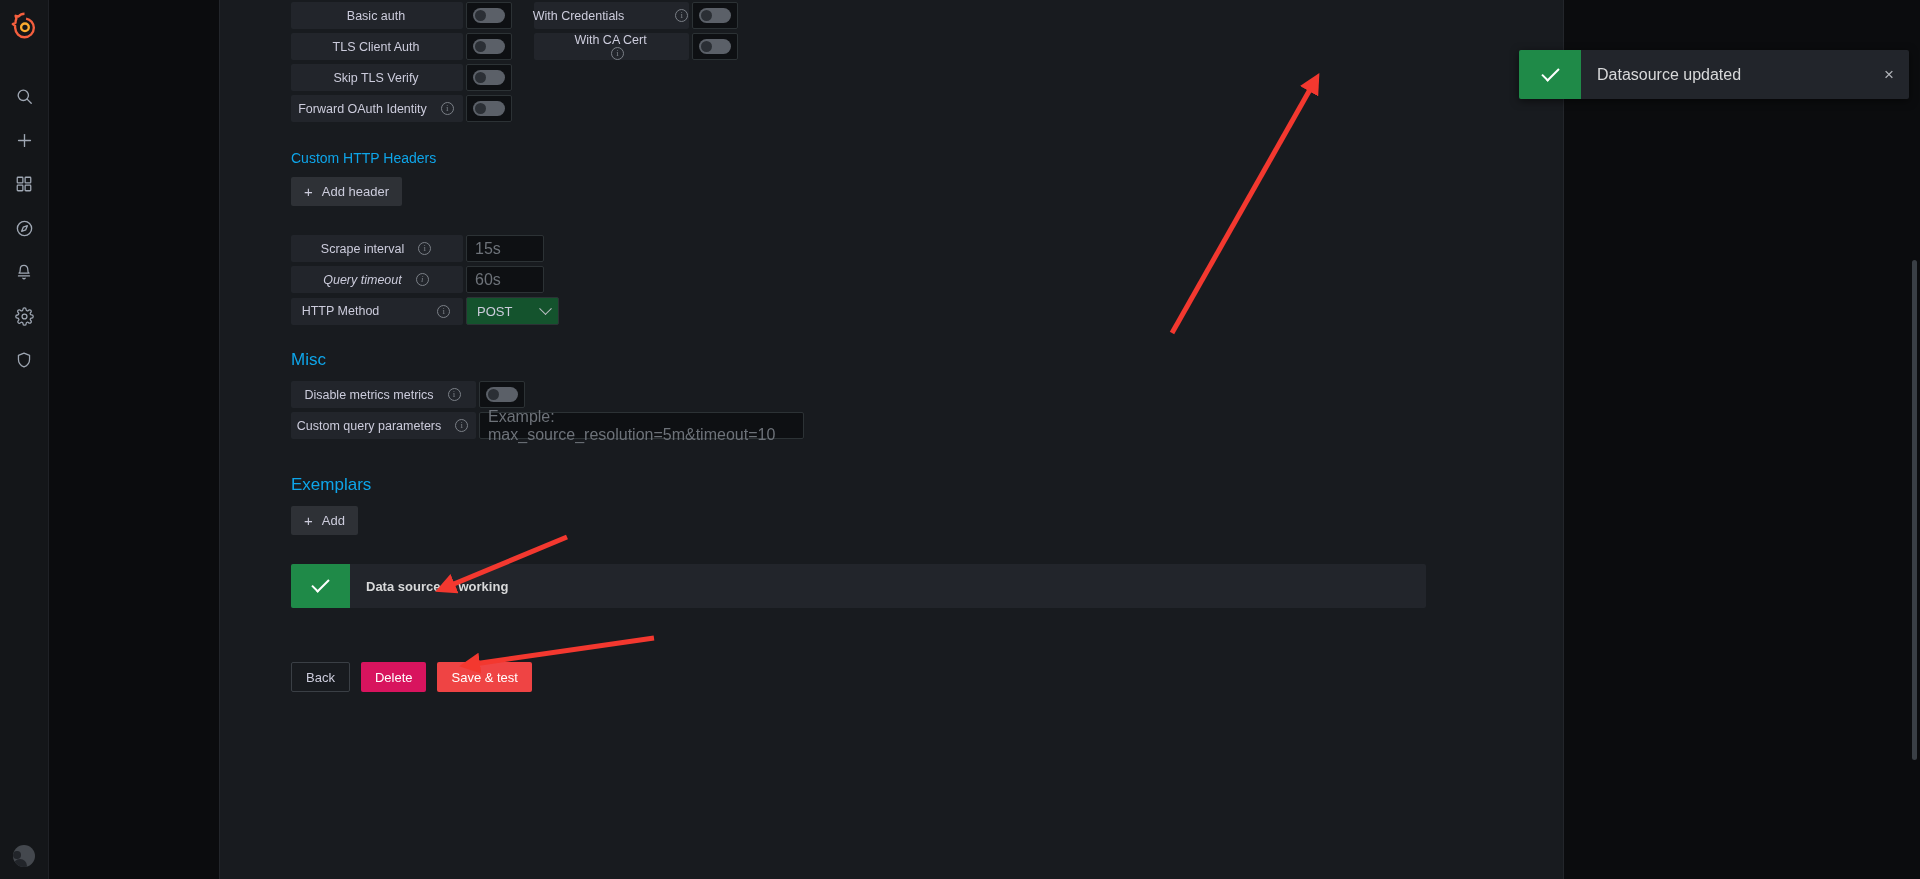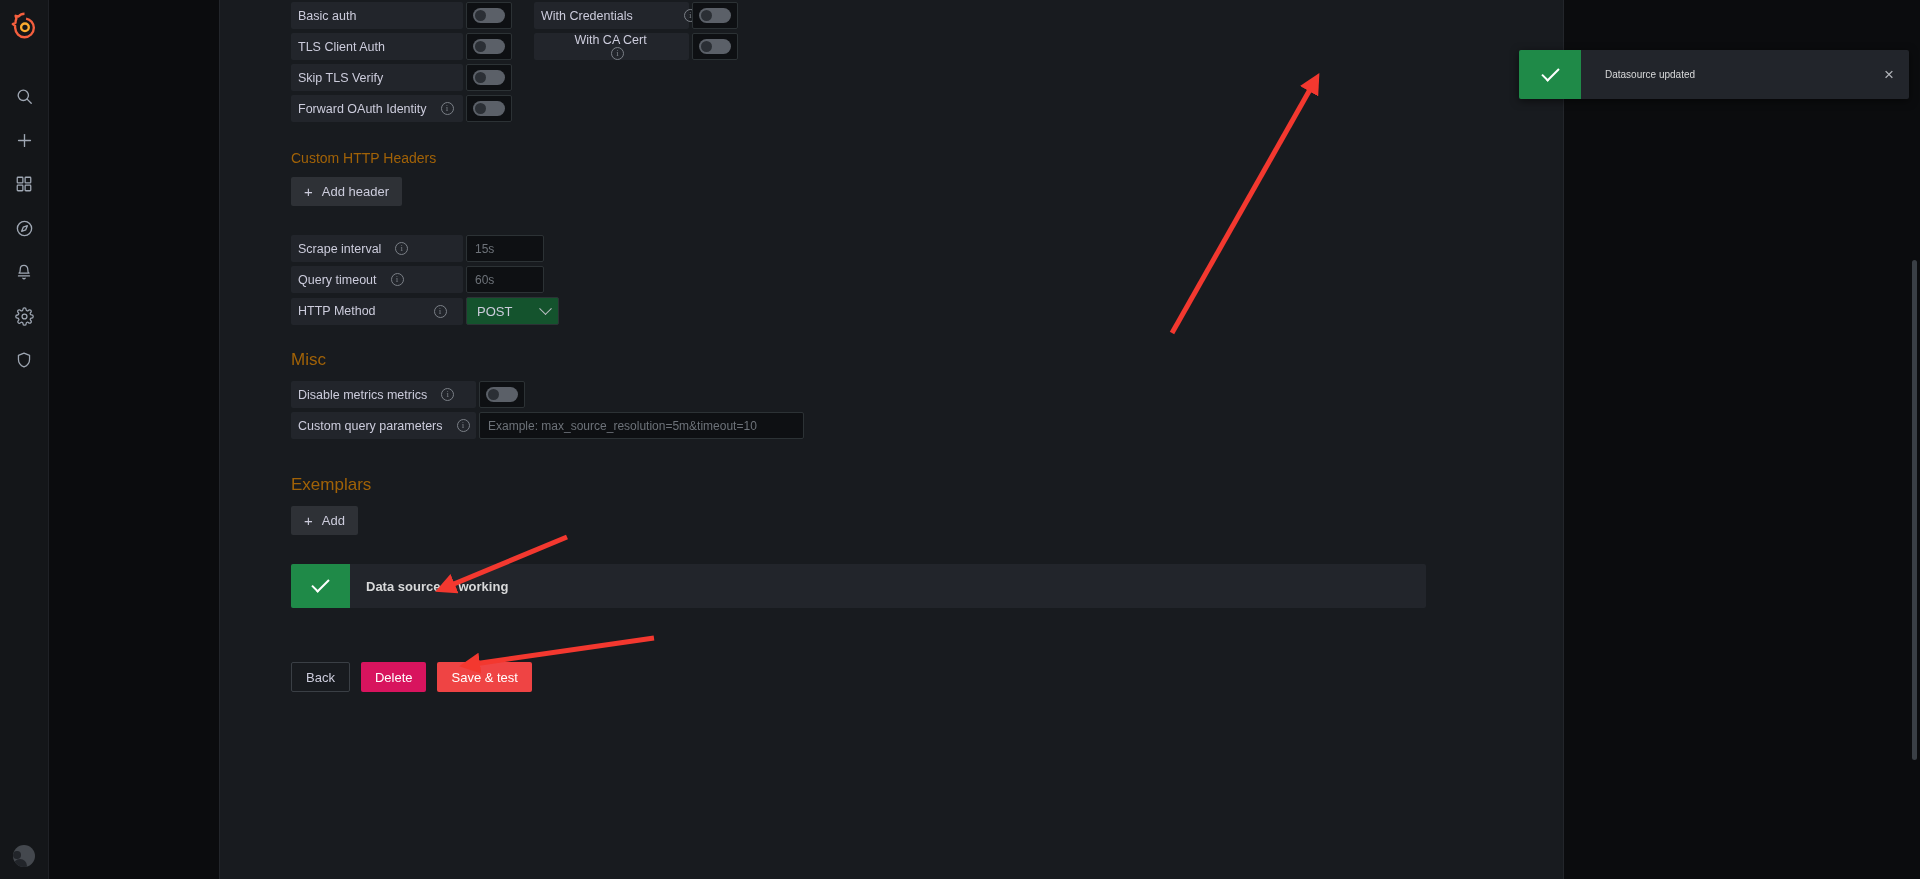--- a/index.html
+++ b/index.html
@@ -49,21 +49,21 @@
     border-left:1px solid #23262b;
     border-right:1px solid #23262b;
   }
   #form-area { position:absolute; left:0; top:0; width:100%; }
 
   
   .row { display:flex; align-items:center; margin-bottom:4px; }
   .row-label {
     background:#22252b;
     height:27px;
-    display:flex; align-items:center; justify-content:flex-start;
+    display:flex; align-items:center; justify-content:center;
     padding:0 9px 0 7px;
     font-size:12.5px;
     color:#ccccdc;
     border-radius:2px;
     white-space:nowrap;
   }
   .row-label .lbl-text { font-weight:500; }
   .info-icon {
     margin-left:14px; width:13px; height:13px; flex:0 0 13px;
     border-radius:50%; border:1px solid #7b8087;
@@ -86,42 +86,42 @@
   .toggle .knob {
     position:absolute; left:2px; top:2px;
     width:11px; height:11px; border-radius:50%;
     background:#2b2f35;
   }
   .txt-input {
     background:#0e1013;
     border:1px solid #2c3235;
     border-radius:2px;
     height:27px;
-    font-size:12px;
+    font-size:16px;
     color:#ccccdc;
     padding:0 8px;
     margin-left:3px;
     display:flex; align-items:center;
   }
   .txt-input .ph { color:#6d7279; }
   .select-box {
     background:#14532d;
     border:1px solid #2c3235;
     border-radius:2px;
     height:28px; width:93px;
     font-size:13px; color:#ccccdc;
     margin-left:3px;
     display:flex; align-items:center; justify-content:space-between;
     padding:0 8px 0 10px;
   }
   .caret { width:9px; height:9px; border-right:1.6px solid #b9bcc1; border-bottom:1.6px solid #b9bcc1; transform:rotate(45deg) translate(-2px,-2px); }
 
   
   .section-title {
-    font-size:17px; font-weight:400; color:#a16207;
+    font-size:17px; font-weight:400; color:#0ea5e9;
     margin:0 0 11px 0;
   }
   .section-title.small { font-size:14px; font-weight:500; }
 
   
   .btn-secondary {
     display:inline-flex; align-items:center; gap:9px;
     background:#2e3136;
     color:#ccccdc;
     border:none; border-radius:2px;
@@ -174,21 +174,21 @@
   #toast {
     position:absolute; right:11px; top:50px;
     width:390px; height:49px;
     background:#22252b;
     display:flex; align-items:stretch;
     box-shadow:0 2px 8px rgba(0,0,0,.55);
     border-radius:2px;
     overflow:hidden;
   }
   #toast .toast-icon { width:62px; background:#1f8a48; display:flex; align-items:center; justify-content:center; }
-  #toast .toast-body { flex:1; display:flex; align-items:center; padding-left:24px; font-size:10px; color:#d8d9da; }
+  #toast .toast-body { flex:1; display:flex; align-items:center; padding-left:16px; font-size:16px; color:#d8d9da; }
   #toast .toast-close { width:40px; display:flex; align-items:center; justify-content:center; color:#b0b3b8; font-size:17px; cursor:pointer; }
 
   
   #scrollbar {
     position:absolute; right:3px; top:260px;
     width:5px; height:500px; border-radius:3px;
     background:#3a3f45;
   }
 
   
@@ -337,21 +337,21 @@
         <div class="row">
           <div class="row-label" style="width:172px;">
             <span class="lbl-text">Scrape interval</span>
             <span class="info-icon">i</span>
           </div>
           <div class="txt-input" style="width:78px;">
             <span class="ph">15s</span>
           </div>
         </div>
         <div class="row">
-          <div class="row-label" style="width:172px;">
+          <div class="row-label" style="width:172px;font-style:italic;">
             <span class="lbl-text">Query timeout</span>
             <span class="info-icon">i</span>
           </div>
           <div class="txt-input" style="width:78px;">
             <span class="ph">60s</span>
           </div>
         </div>
         <div class="row">
           <div class="row-label" style="width:172px;gap:44px;">
             <span class="lbl-text">HTTP Method</span>

